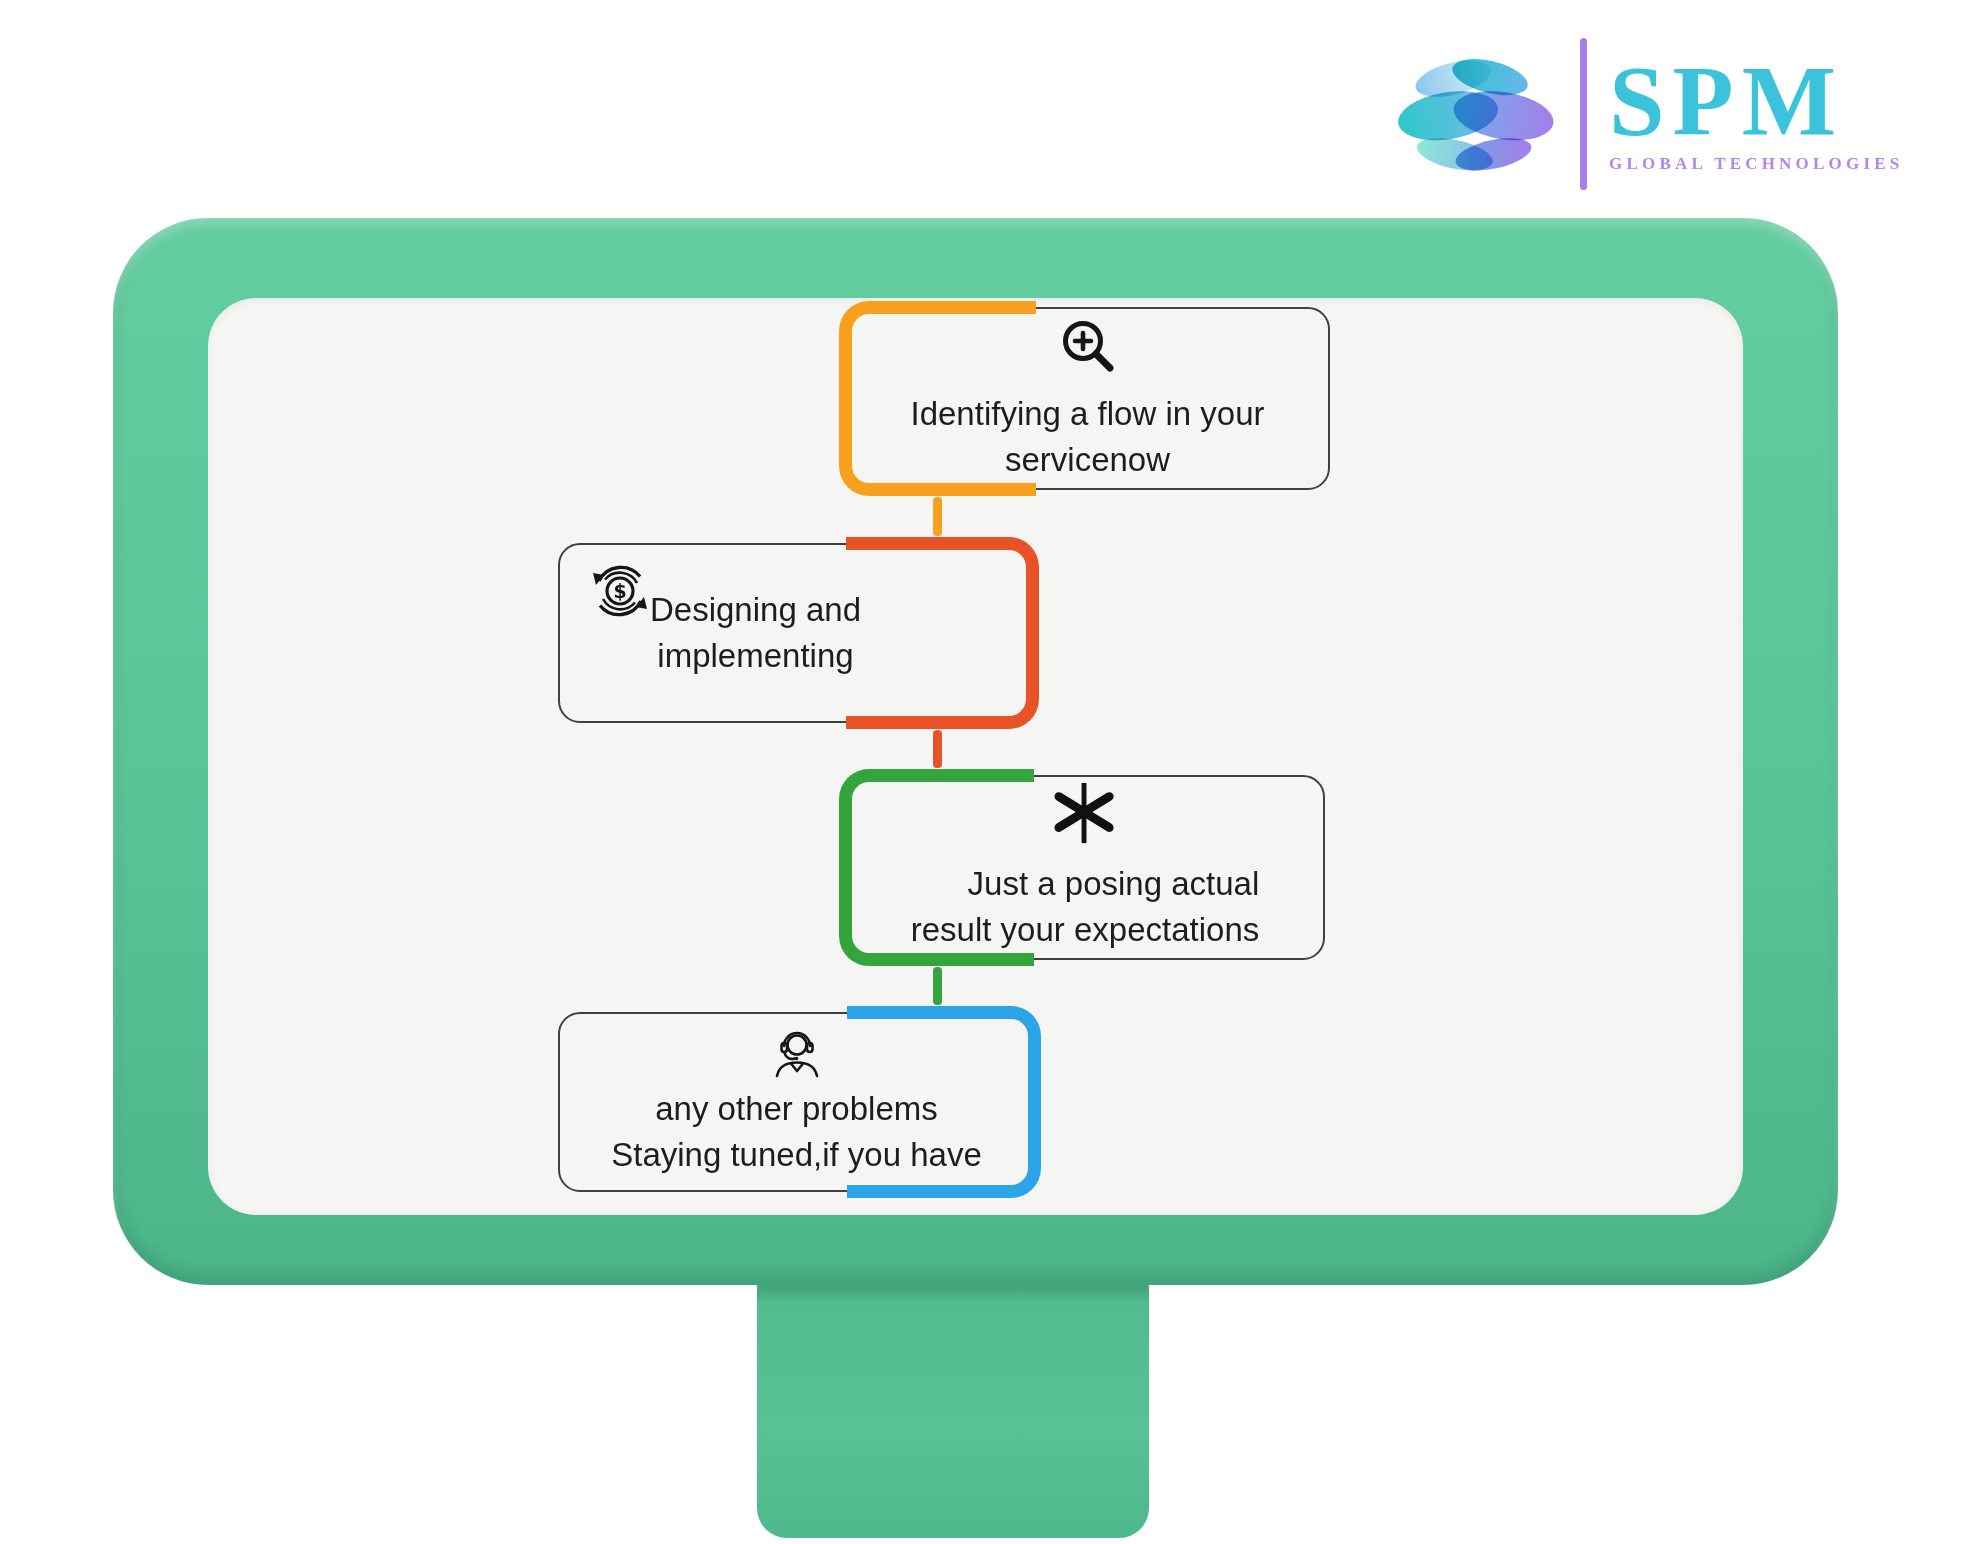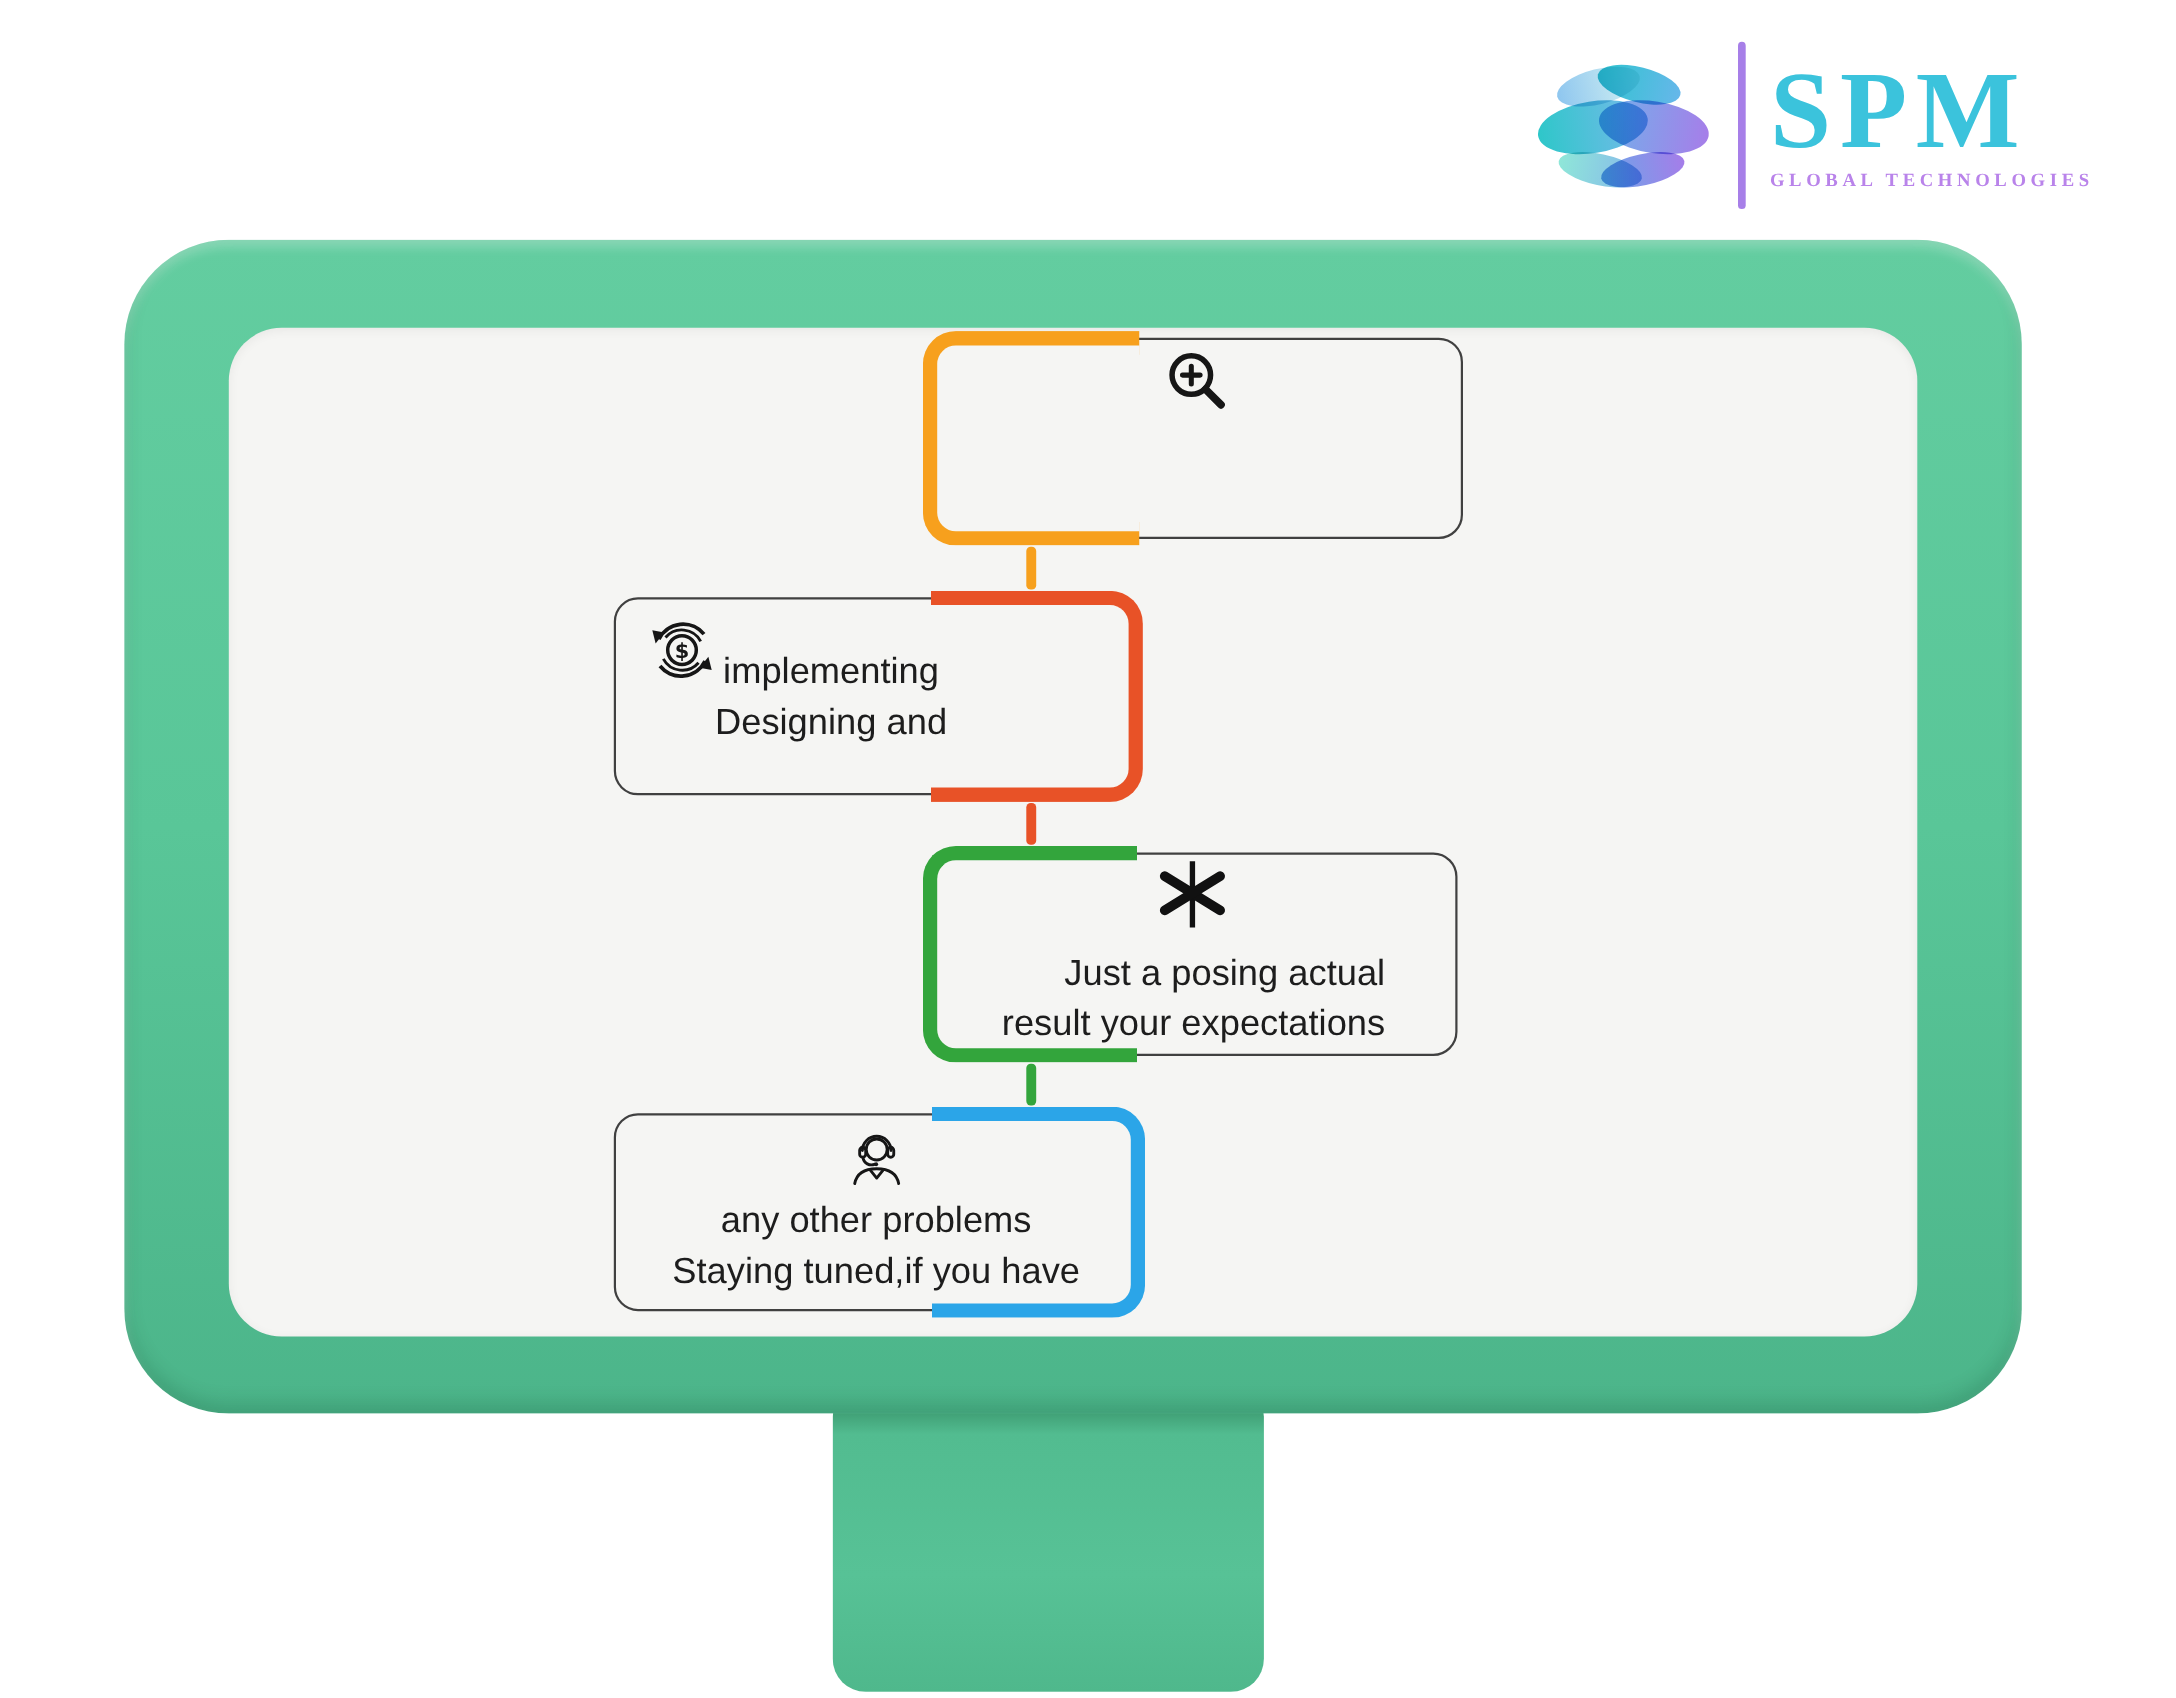--- a/index.html
+++ b/index.html
@@ -122,39 +122,43 @@
     <div class="screen" style="background: rgb(245, 245, 243);"></div>
   </div>
 
   <section class="step step-1">
     <span class="bracket bracket-left" style="--accent: #f7a01d;"></span>
     <svg class="icon" width="62" height="62" viewBox="0 0 62 62">
       <circle cx="26" cy="26" r="17.5" fill="none" stroke="#161616" stroke-width="5"></circle>
       <path d="M26 18 V34 M18 26 H34" fill="none" stroke="#161616" stroke-width="4.6" stroke-linecap="round"></path>
       <path d="M39 39 L53 53" stroke="#161616" stroke-width="7" stroke-linecap="round"></path>
     </svg>
+    <div class="lines">
+      <div>Identifying a flow in your</div>
+      <div>servicenow</div>
+    </div>
   </section>
 
   <span class="connector c1" style="--accent: #f7a01d;"></span>
 
   <section class="step step-2">
     <span class="bracket bracket-right" style="--accent: #e85227;"></span>
     <svg class="icon" width="64" height="64" viewBox="0 0 64 64">
       <circle cx="32" cy="32" r="13" fill="none" stroke="#161616" stroke-width="3.2"></circle>
       <text x="32" y="39" text-anchor="middle" font-size="19" font-weight="bold" font-family="DejaVu Sans, sans-serif" fill="#161616">$</text>
       <path d="M52 17.5 A24.5 24.5 0 0 0 11 22" fill="none" stroke="#161616" stroke-width="3.4"></path>
       <path d="M5 14 L16 16 L8 26 Z" fill="#161616"></path>
       <path d="M12 46.5 A24.5 24.5 0 0 0 53 42" fill="none" stroke="#161616" stroke-width="3.4"></path>
       <path d="M59 50 L48 48 L56 38 Z" fill="#161616"></path>
       <path d="M49 24 A19.5 19.5 0 0 0 17 20.5" fill="none" stroke="#161616" stroke-width="2.6"></path>
       <path d="M15 40 A19.5 19.5 0 0 0 47 43.5" fill="none" stroke="#161616" stroke-width="2.6"></path>
     </svg>
     <div class="lines">
+      <div>Designing and</div>
       <div>implementing</div>
-      <div>Designing and</div>
     </div>
   </section>
 
   <span class="connector c2" style="--accent: #e85227;"></span>
 
   <section class="step step-3">
     <span class="bracket bracket-left" style="--accent: #33a53c;"></span>
     <svg class="icon" width="66" height="66" viewBox="0 0 68 68">
       <path d="M33 2 V64" stroke="#111111" stroke-width="5"></path>
       <path d="M7 16 L59 48" stroke="#111111" stroke-width="9" stroke-linecap="round"></path>

